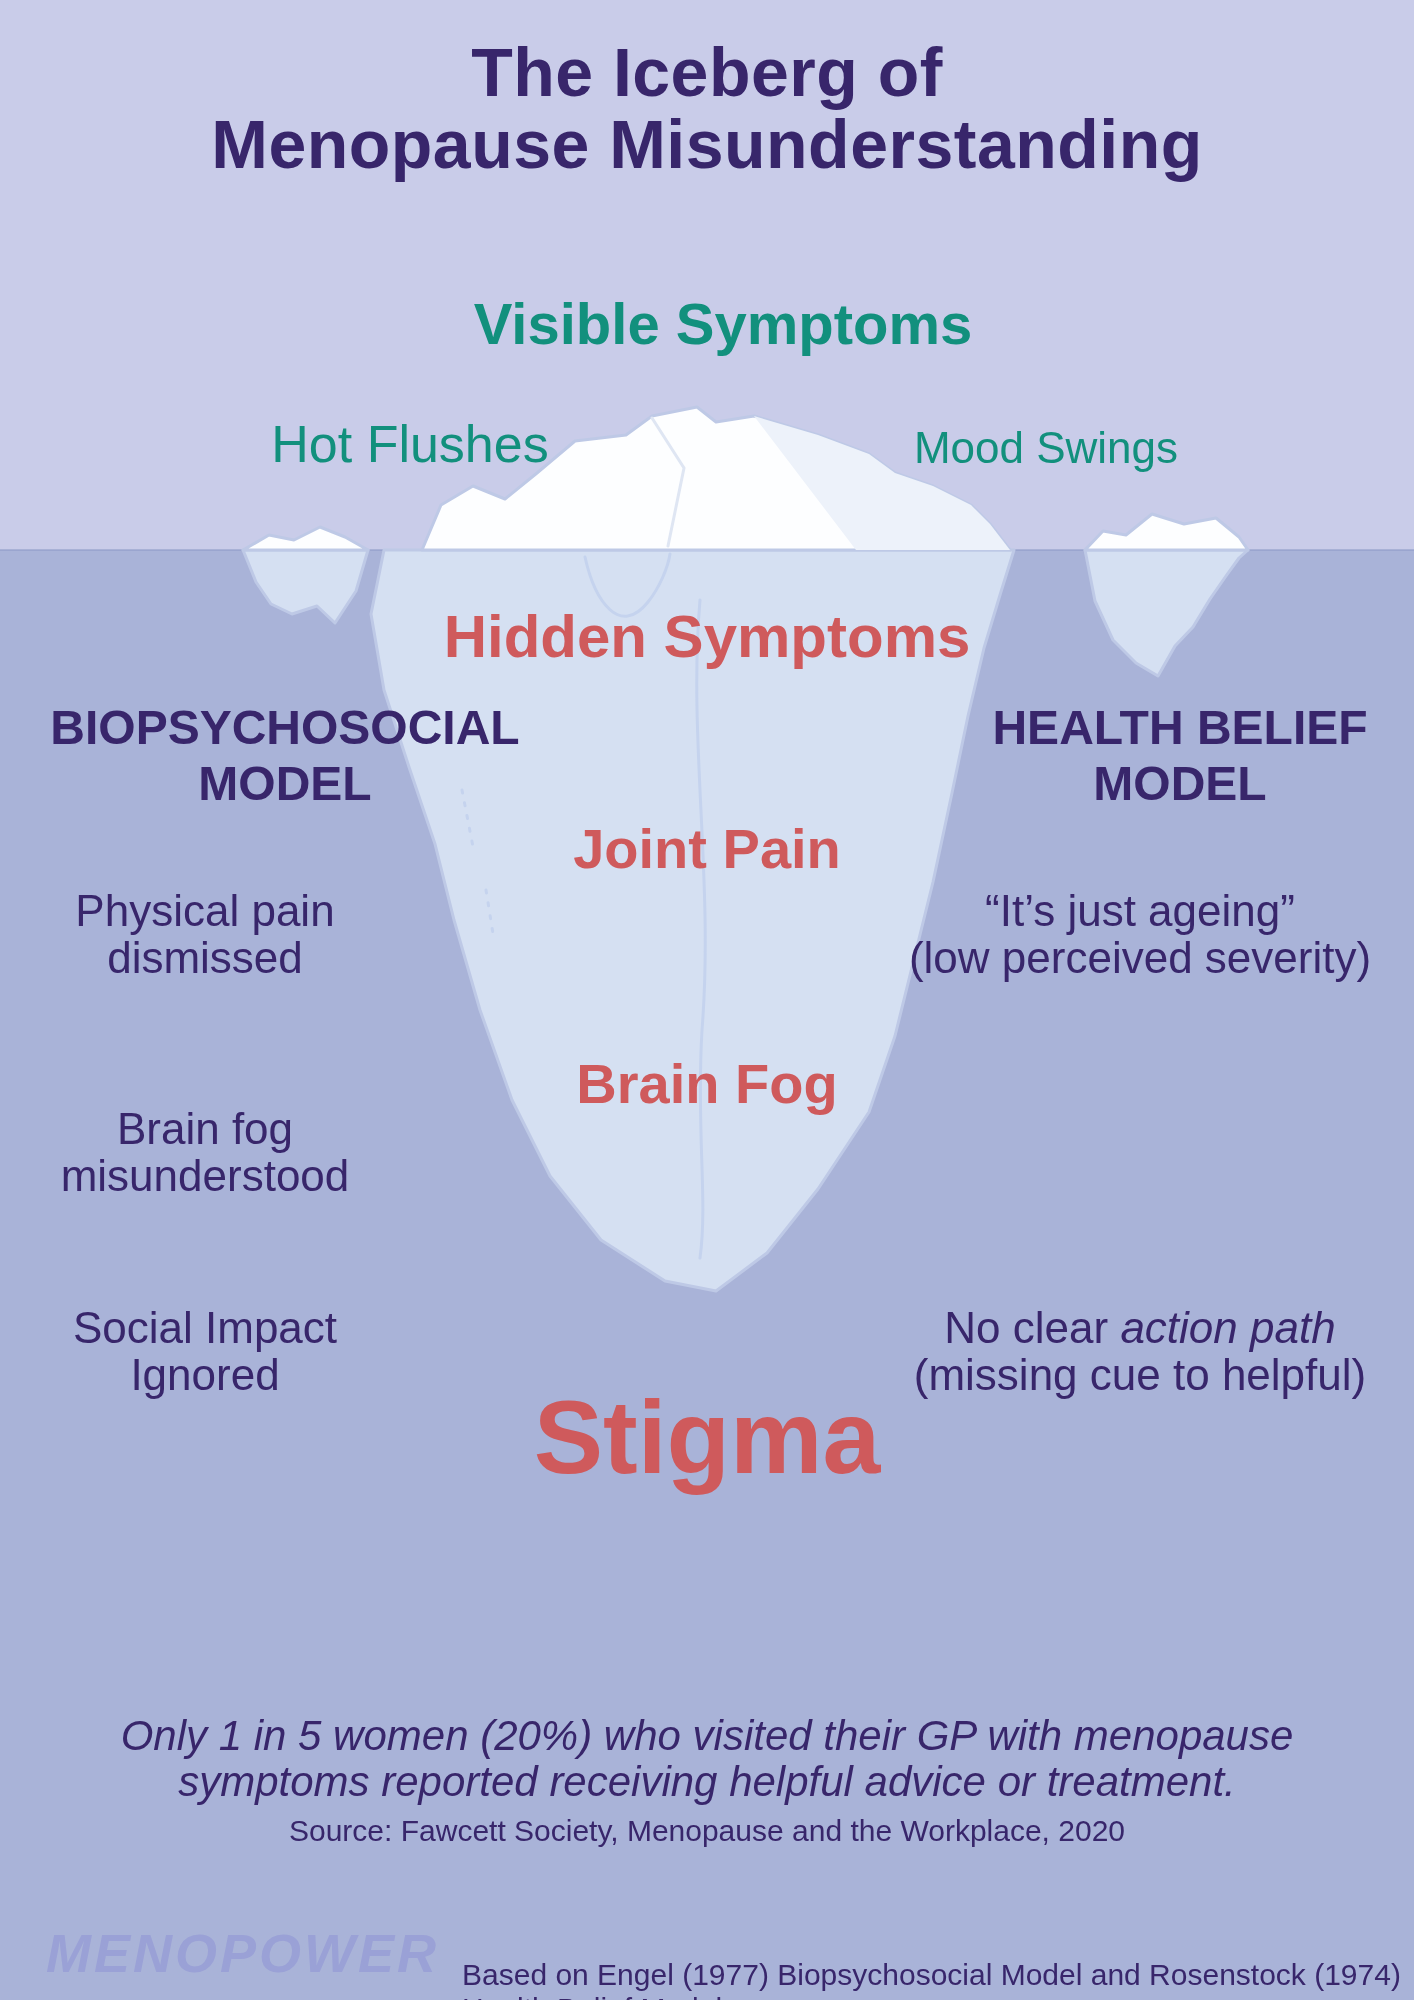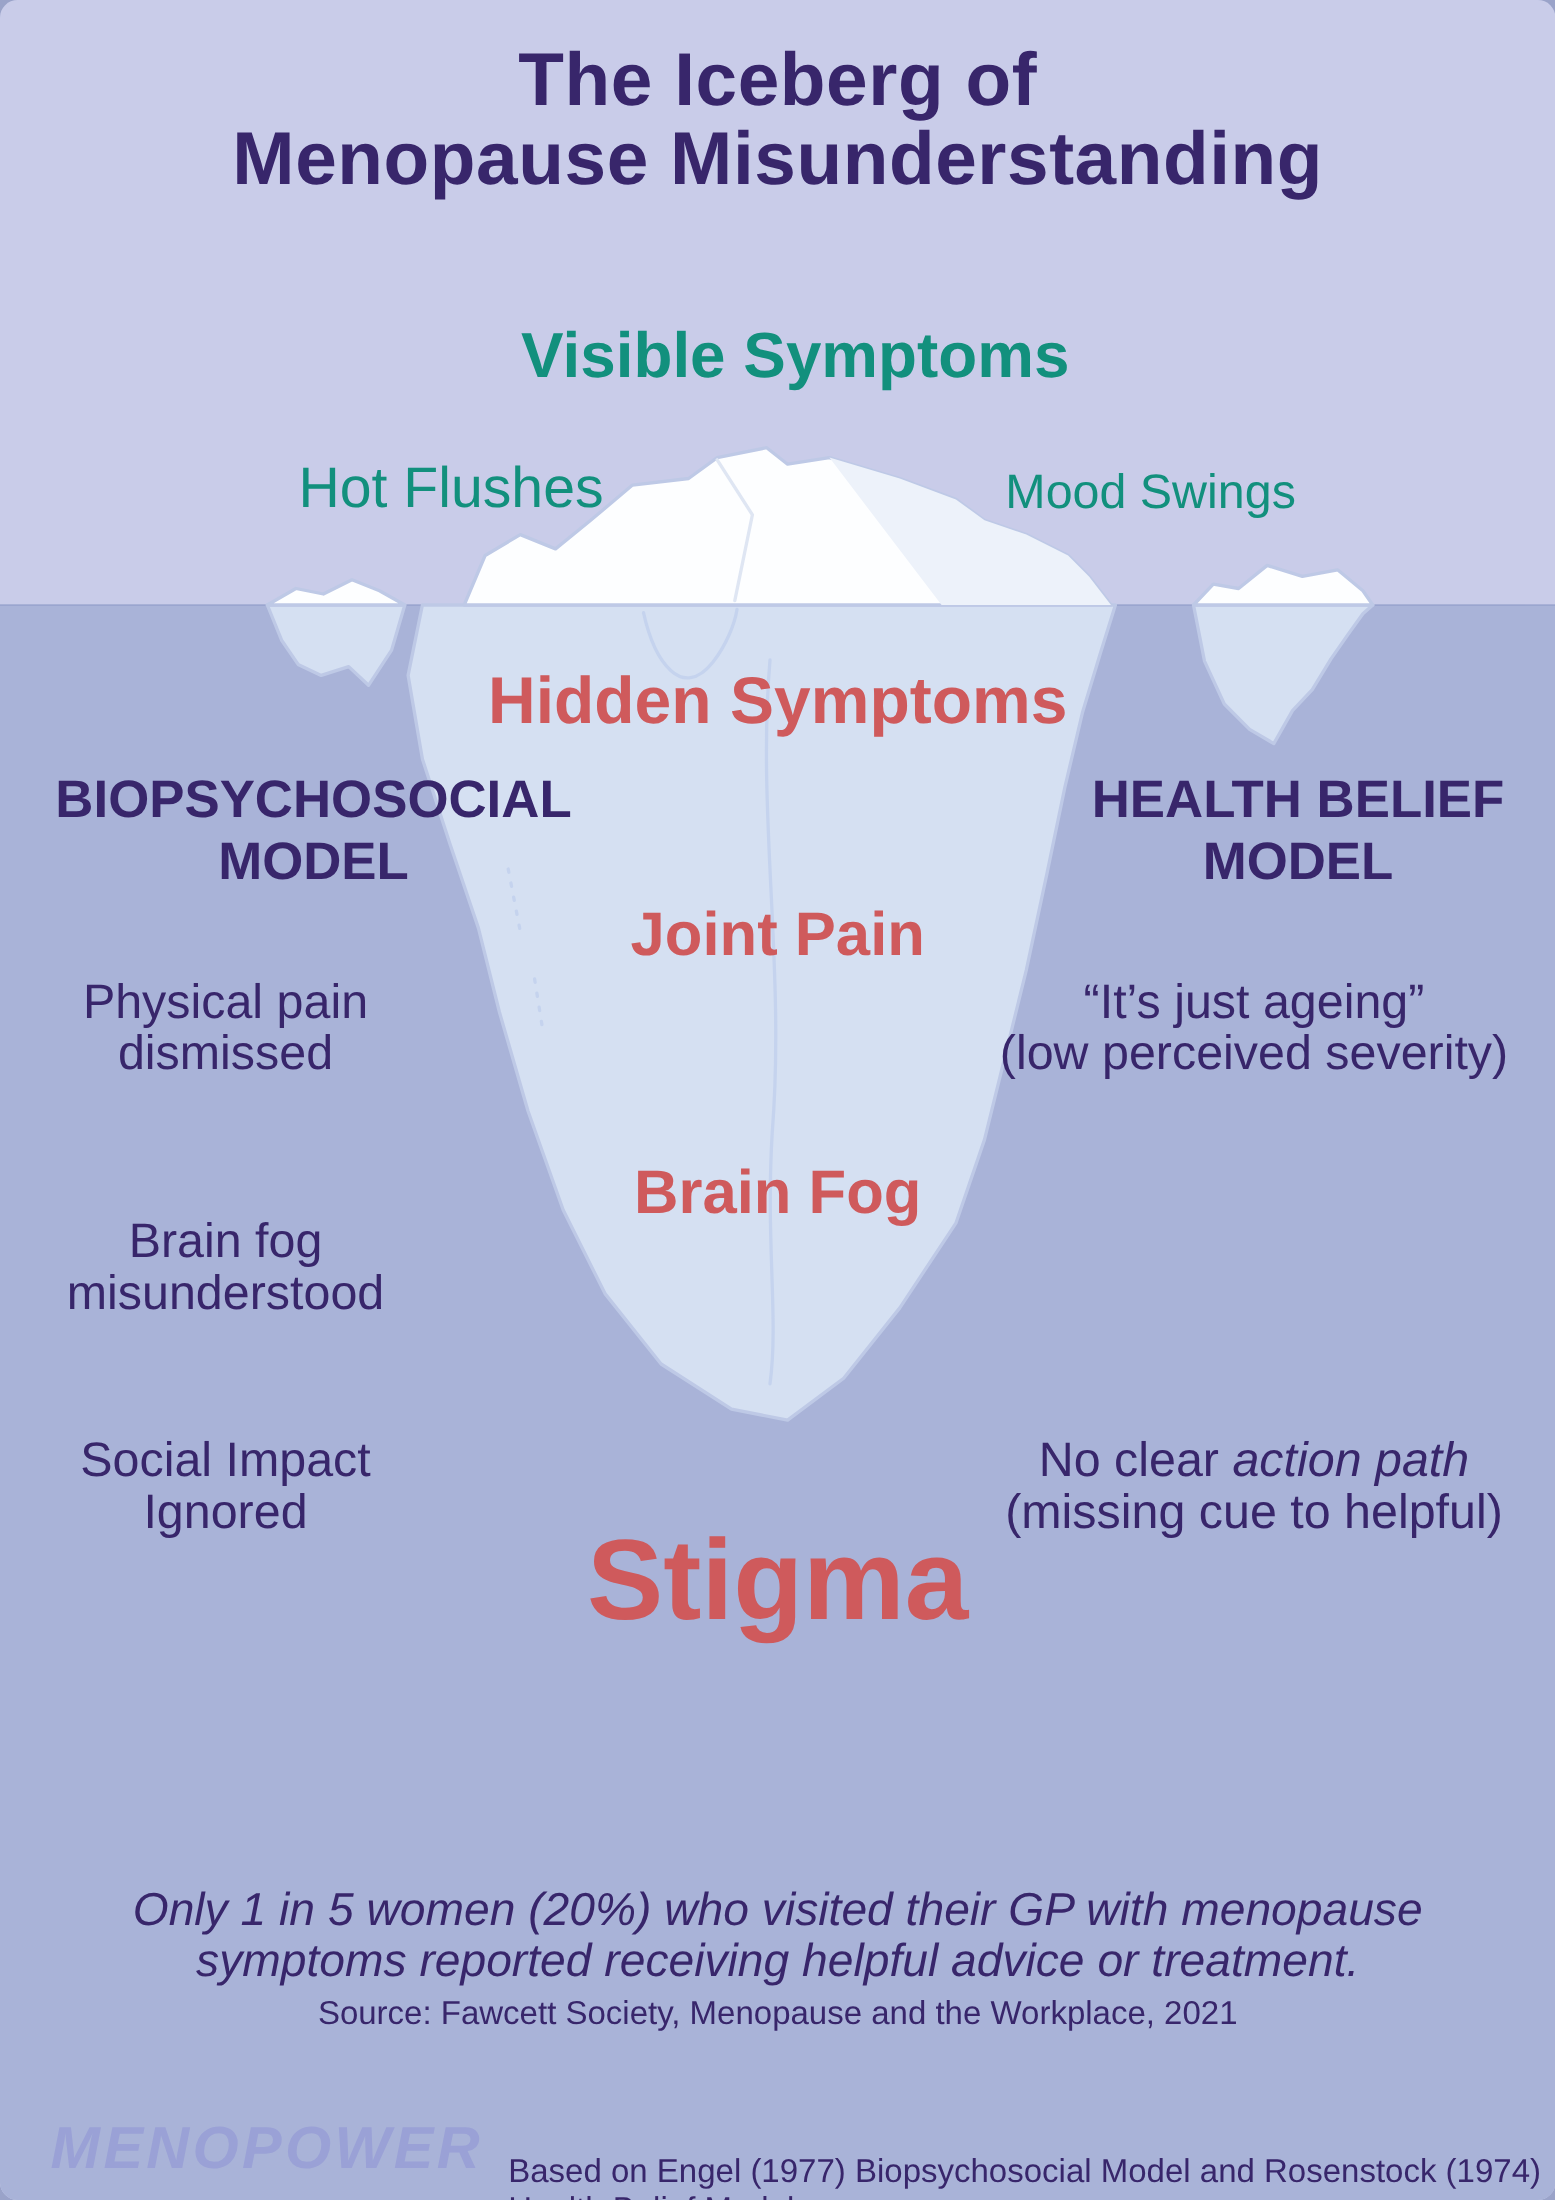--- a/index.html
+++ b/index.html
@@ -4,21 +4,20 @@
 <style>
   html, body { margin: 0; padding: 0; }
   body { font-family: "Liberation Sans", sans-serif; background: #9aa3c9; }
 
   .poster {
     position: relative;
     width: 1414px;
     height: 2000px;
     background: var(--sky, #c9cce9);
     overflow: hidden;
-    border-radius: 16px;
   }
 
   .scene { position: absolute; left: 0; top: 0; width: 1414px; height: 2000px; }
 
   .water-rect { fill: var(--water, #a9b3d8); }
   .waterline  { stroke: #8e9bc8; stroke-width: 2; opacity: 0.55; }
   .berg-above { fill: var(--ice, #fdfeff); stroke: var(--ice-outline, #bec9e6); stroke-width: 3; stroke-linejoin: round; }
   .berg-below { fill: var(--ice-under, #d9e4f4); fill-opacity: 0.92; stroke: var(--ice-outline, #bec9e6); stroke-width: 3; stroke-linejoin: round; }
   .berg-shade { fill: #edf2fa; stroke: none; }
   .berg-detail { fill: none; stroke: #c5d3ee; stroke-width: 3; stroke-linecap: round; }
@@ -156,18 +155,18 @@
   </div>
   <div class="txt note note-right row3">
     <div><span>No clear </span><em>action path</em></div>
     <div>(missing cue to helpful)</div>
   </div>
 
   <div class="txt stat">
     <div>Only 1 in 5 women (20%) who visited their GP with menopause</div>
     <div>symptoms reported receiving helpful advice or treatment.</div>
   </div>
-  <div class="txt source">Source: Fawcett Society, Menopause and the Workplace, 2021</div>
+  <div class="txt source">Source: Fawcett Society, Menopause and the Workplace, 2020</div>
 
   <div class="logo">MENOPOWER</div>
   <div class="attribution">Based on Engel (1977) Biopsychosocial Model and Rosenstock (1974) Health Belief Model.</div>
 
 </div>
 
 </body></html>

